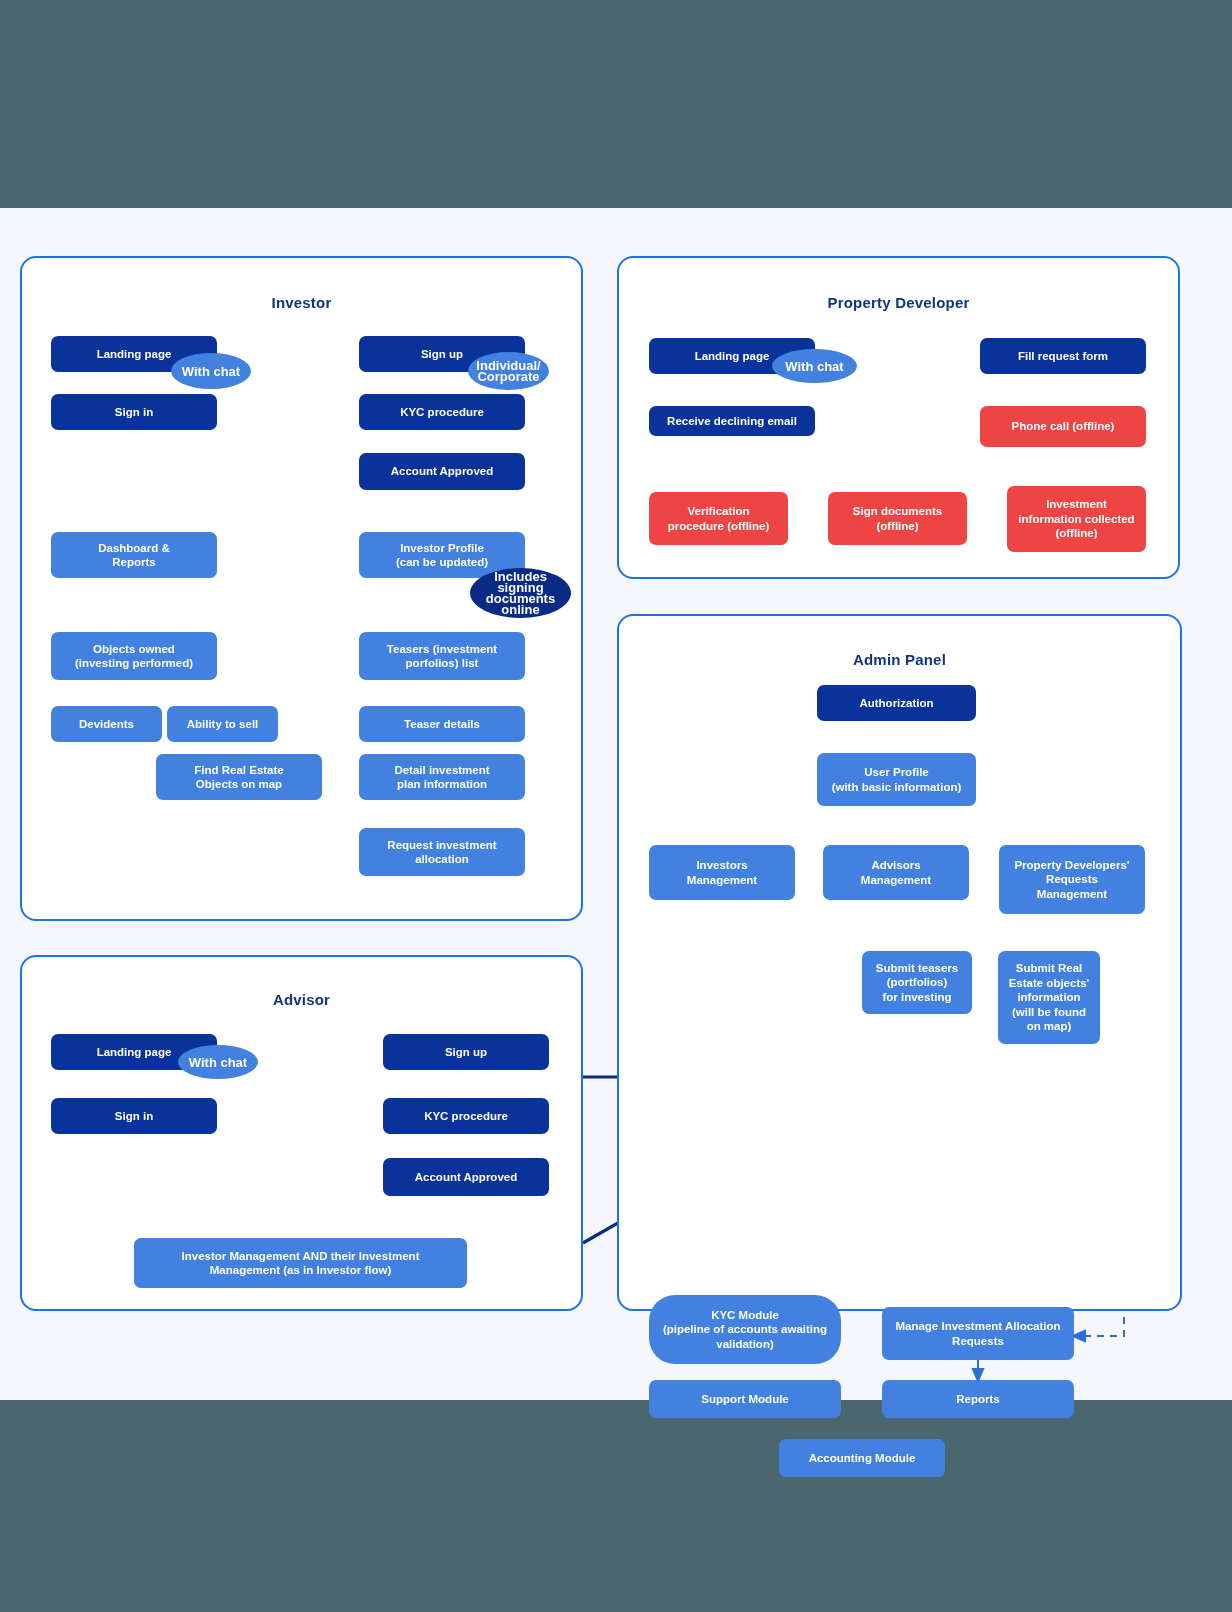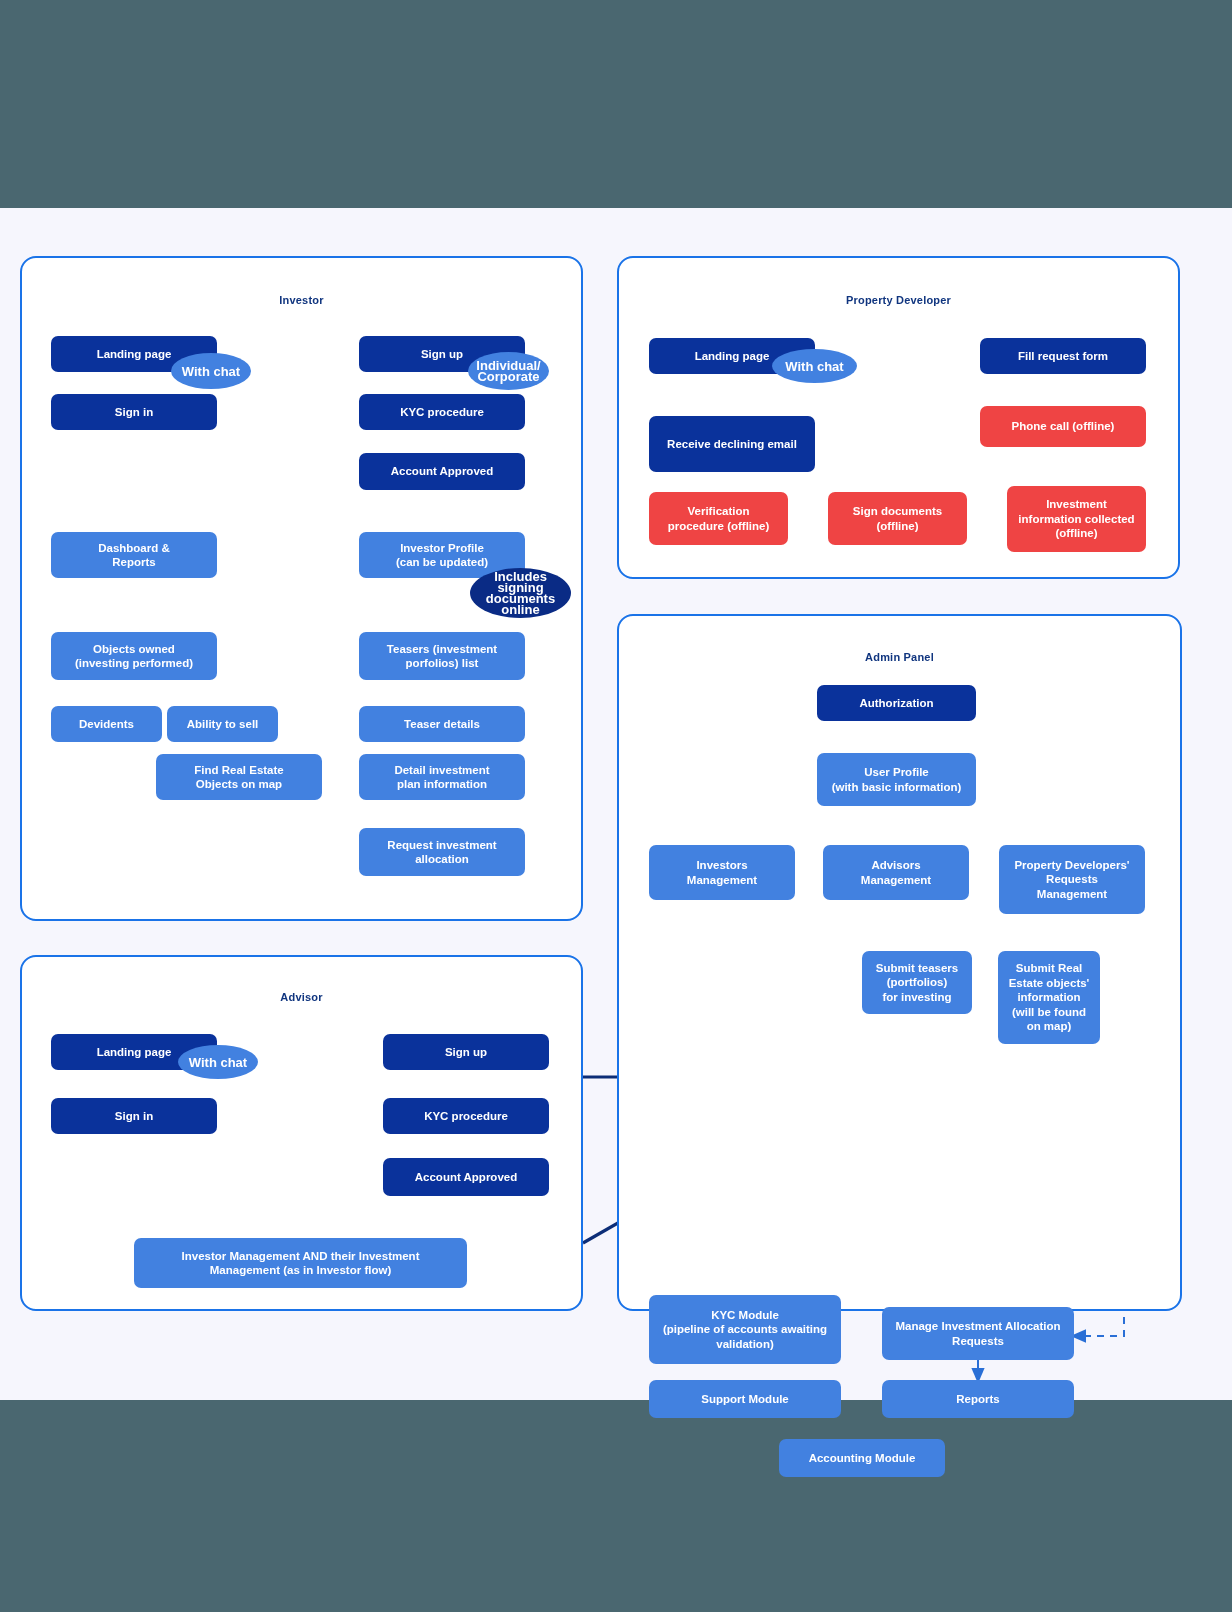--- a/index.html
+++ b/index.html
@@ -21,21 +21,21 @@
     background:#ffffff;
     border:2px solid #1a73e8;
     border-radius:16px;
     box-sizing:border-box;
   }
   .panel-title{
     position:absolute;
     left:0;right:0;
     text-align:center;
     color:#10357f;
-    font-size:11px;
+    font-size:15px;
     font-weight:bold;
     letter-spacing:.2px;
   }
   .node{
     position:absolute;
     box-sizing:border-box;
     border-radius:7px;
     color:#ffffff;
     font-size:11.5px;
     font-weight:bold;
@@ -212,21 +212,21 @@
     <div class="badge badge-dark" style="left:470px;top:360px;width:101px;height:50px;white-space:pre-line;">Includes signing
 documents
 online</div>
 
     <div class="panel" style="left:617px;top:48px;width:563px;height:323px;">
       <div class="panel-title" style="top:36px;">Property Developer</div>
     </div>
 
     <div class="node dark" style="left:649px;top:130px;width:166px;height:36px;">Landing page</div>
     <div class="node dark" style="left:980px;top:130px;width:166px;height:36px;">Fill request form</div>
-    <div class="node dark" style="left:649px;top:208px;width:166px;height:56px;">Receive declining email</div>
+    <div class="node dark" style="left:649px;top:198px;width:166px;height:30px;">Receive declining email</div>
     <div class="node light" style="left:980px;top:198px;width:166px;height:41px;">Phone call (offline)</div>
     <div class="node light" style="left:649px;top:284px;width:139px;height:53px;white-space:pre-line;">Verification
 procedure (offline)</div>
     <div class="node light" style="left:828px;top:284px;width:139px;height:53px;white-space:pre-line;">Sign documents
 (offline)</div>
     <div class="node light" style="left:1007px;top:278px;width:139px;height:66px;white-space:pre-line;">Investment
 information collected
 (offline)</div>
 
     <div class="badge badge-light" style="left:772px;top:141px;width:85px;height:34px;">With chat</div>
@@ -246,21 +246,21 @@
 Requests
 Management</div>
     <div class="node mid" style="left:862px;top:743px;width:110px;height:63px;white-space:pre-line;">Submit teasers
 (portfolios)
 for investing</div>
     <div class="node mid" style="left:998px;top:743px;width:102px;height:93px;white-space:pre-line;">Submit Real
 Estate objects'
 information
 (will be found
 on map)</div>
-    <div class="node mid" style="left:649px;top:1087px;width:192px;height:69px;white-space:pre-line;">KYC Module
+    <div class="node mid" style="left:649px;top:1087px;width:192px;height:69px;white-space:pre-line;border-radius:26px;">KYC Module
 (pipeline of accounts awaiting
 validation)</div>
     <div class="node mid" style="left:882px;top:1087px;width:192px;height:53px;white-space:pre-line;margin-top:12px;">Manage Investment Allocation
 Requests</div>
     <div class="node mid" style="left:649px;top:1172px;width:192px;height:38px;">Support Module</div>
     <div class="node mid" style="left:882px;top:1172px;width:192px;height:38px;">Reports</div>
     <div class="node mid" style="left:779px;top:1231px;width:166px;height:38px;">Accounting Module</div>
 
     <div class="panel" style="left:20px;top:747px;width:563px;height:356px;">
       <div class="panel-title" style="top:34px;">Advisor</div>

